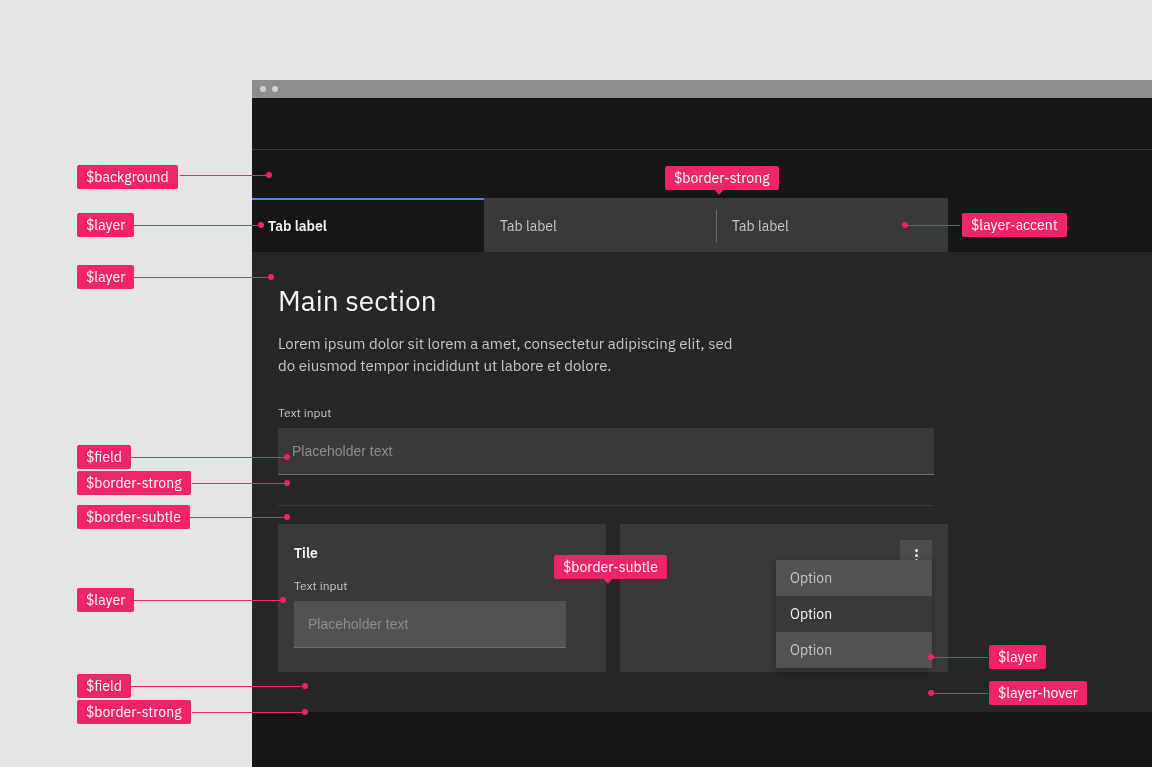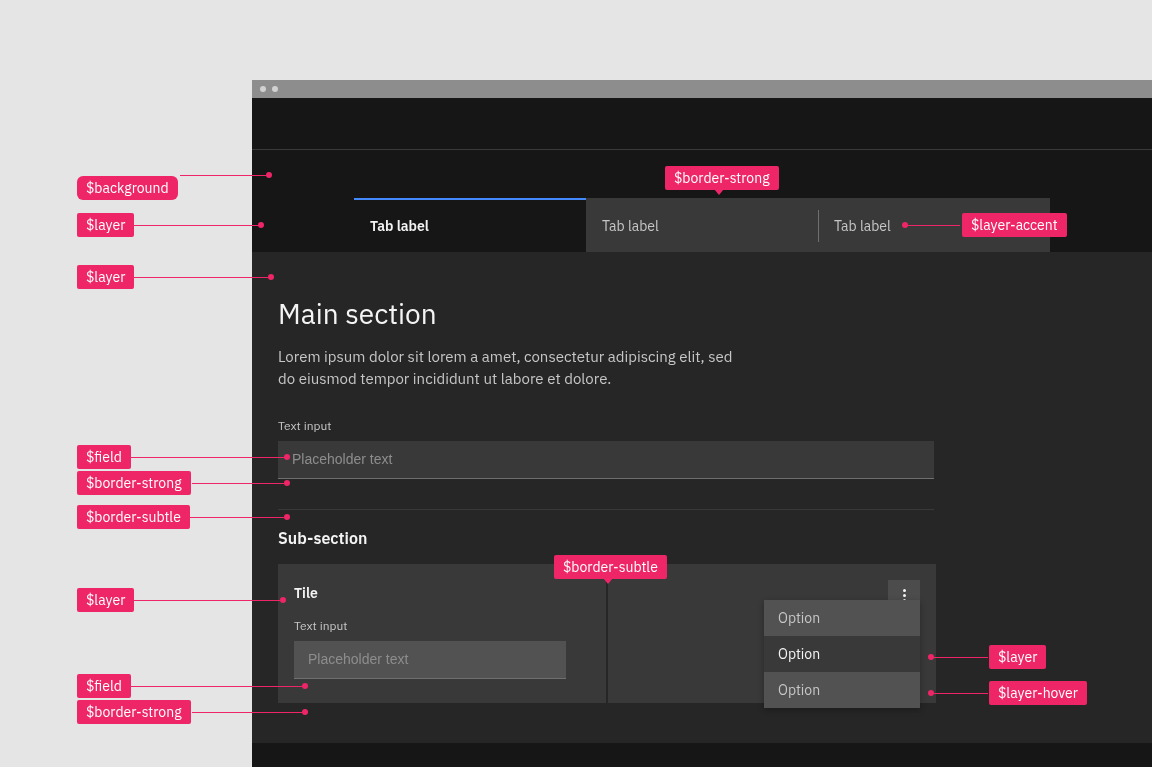--- a/index.html
+++ b/index.html
@@ -40,21 +40,21 @@
     height:18px;background:var(--win-chrome);
     display:flex;align-items:center;padding-left:8px;gap:6px;
   }
   .tl-dot{width:6px;height:6px;border-radius:50%;background:rgba(255,255,255,.6);}
   .menubar{height:52px;background:var(--bg);border-bottom:1px solid var(--border-subtle);}
 
   
   .content{padding:0;}
 
   
-  .tabs{display:flex;padding-top:48px;justify-content:center;}
+  .tabs{display:flex;padding-top:48px;}
   .tab{
     width:232px;height:54px;
     background:var(--layer-accent);
     color:var(--text-secondary);
     display:flex;align-items:center;
     padding-left:16px;font-size:14px;
     border-top:2px solid transparent;
     position:relative;
   }
   .tab.selected{
@@ -64,33 +64,33 @@
     border-top:2px solid var(--accent);
   }
   .tab-divider::before{
     content:"";position:absolute;left:0;top:10px;bottom:10px;
     width:1px;background:var(--border-strong);
   }
   .panel{
     background:var(--layer);
     padding:28px 26px 40px 26px;
   }
-  .h-main{font-size:28px;font-weight:400;margin:15px 0 14px 0;color:var(--text-primary);}
+  .h-main{font-size:28px;font-weight:400;margin:2px 0 14px 0;color:var(--text-primary);}
   .body-copy{font-size:15px;line-height:1.45;color:var(--text-secondary);max-width:460px;margin:0 16px 28px 0;}
   .label{font-size:12px;color:var(--text-secondary);margin-bottom:8px;}
   .input{
-    width:656px;height:38px;background:var(--field);
+    width:656px;height:47px;background:var(--field);
     border:none;border-bottom:1px solid var(--border-strong);
     color:var(--text-primary);padding:0 14px;font-size:14px;outline:none;
   }
   .input::placeholder{color:var(--text-placeholder);}
   .hr{border:none;border-top:1px solid var(--border-subtle);margin:30px 0 18px 0;width:656px;}
   .h-sub{font-size:16px;font-weight:600;margin:0 0 16px 0;}
 
-  .tile-row{display:flex;gap:2px;}
+  .tile-row{display:flex;gap:14px;}
   .tile{
     width:328px;background:var(--layer-accent);
     padding:20px 16px 24px 16px;position:relative;
   }
   .tile-title{font-size:14px;font-weight:600;margin:0 0 16px 0;}
   .tile .label{font-size:12px;}
   .tile .input{width:272px;background:var(--field-2);}
 
   
   .overflow-btn{
@@ -146,21 +146,20 @@
 
     <div class="panel">
       <h1 class="h-main">Main section</h1>
       <p class="body-copy">Lorem ipsum dolor sit lorem a amet, consectetur adipiscing elit, sed do eiusmod tempor incididunt ut labore et dolore.</p>
 
       <div class="label">Text input</div>
       <input class="input" placeholder="Placeholder text" style="">
 
       <hr class="hr">
 
-      <h2 class="h-sub">Sub-section</h2>
 
       <div class="tile-row">
         <div class="tile">
           <p class="tile-title">Tile</p>
           <div class="label">Text input</div>
           <input class="input" placeholder="Placeholder text" style="">
         </div>
 
         <div class="tile">
           <div class="overflow-btn">
@@ -180,21 +179,21 @@
             <div class="menu-item mi-layer">
                 <span>Option</span>
               </div>
           </div>
         </div>
       </div>
     </div>
   </div>
 </div>
 
-<span class="tag" style="left:77px;top:176px;border-radius:6px;">$background</span>
+<span class="tag" style="left:77px;top:165px;">$background</span>
 <span class="lead h" style="left:180px;top:175px;width:86px;"></span>
 <span class="dot" style="left:266px;top:172px;"></span>
 
 <span class="tag" style="left:665px;top:166px;">$border-strong</span>
 <span class="caret-down" style="left:714px;top:189px;"></span>
 
 <span class="tag" style="left:77px;top:213px;">$layer</span>
 <span class="lead h" style="left:128px;top:225px;width:130px;"></span>
 <span class="dot" style="left:258px;top:222px;"></span>
 

